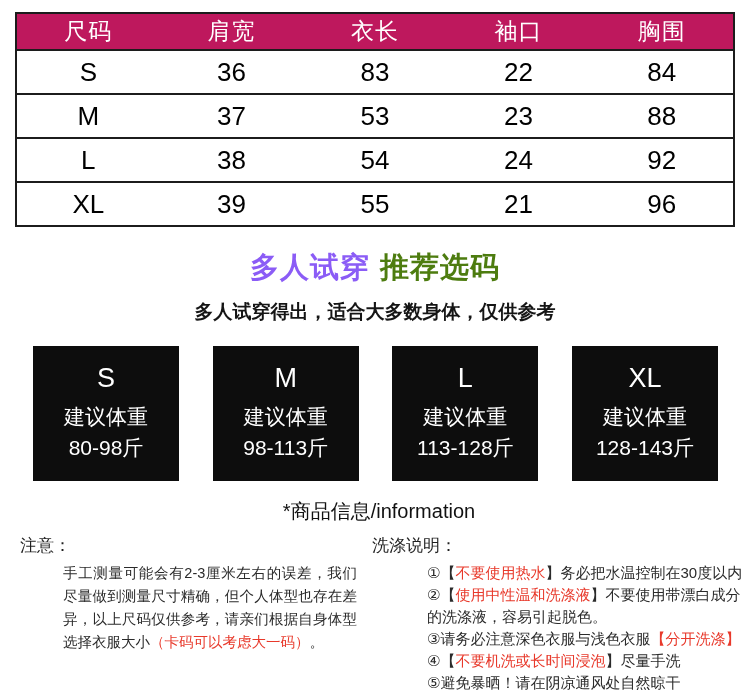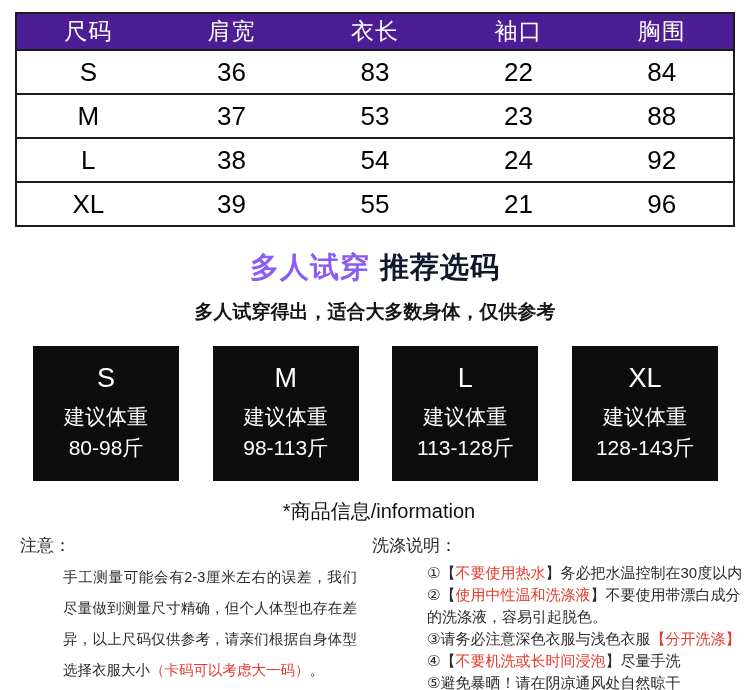--- a/index.html
+++ b/index.html
@@ -16,21 +16,21 @@
   
   table.size-table {
     width: 720px;
     margin: 12px 15px 0 15px;
     border-collapse: collapse;
     border: 2px solid #1c1c1c;
     table-layout: fixed;
     text-align: center;
   }
   table.size-table thead th {
-    background: #4c1d95;
+    background: #be185d;
     color: #ffffff;
     font-size: 23px;
     font-weight: 400;
     height: 37px;
     border: none;
     letter-spacing: 1px;
   }
   table.size-table tbody td {
     height: 44px;
     font-size: 26px;
@@ -41,21 +41,21 @@
 
   
   .rec-title {
     margin-top: 21px;
     text-align: center;
     font-size: 29px;
     font-weight: 700;
     letter-spacing: 1px;
   }
   .rec-title .t-black { color: #8b5cf6; }
-  .rec-title .t-gray  { color: #0f172a; margin-left: 10px; margin-top: 32px; }
+  .rec-title .t-gray  { color: #4d7c0f; margin-left: 10px; margin-top: 32px; }
   .rec-subtitle {
     margin-top: 11px;
     text-align: center;
     font-size: 19px;
     font-weight: 700;
     color: #151515;
   }
 
   
   .cards {
@@ -92,21 +92,21 @@
   .col-left  { width: 372px; padding-left: 20px; }
   .col-right { width: 378px; }
   .col-label {
     font-size: 17px;
     color: #1f1f1f;
   }
   .notice-text {
     margin: 5px 0 0 43px;
     width: 294px;
     font-size: 14.5px;
-    line-height: 31px;
+    line-height: 23px;
     color: #2b2b2b;
     text-align: justify;
   }
   .wash-list {
     margin: 5px 0 0 55px;
     width: 320px;
     font-size: 15px;
     line-height: 22px;
     color: #2b2b2b;
   }

